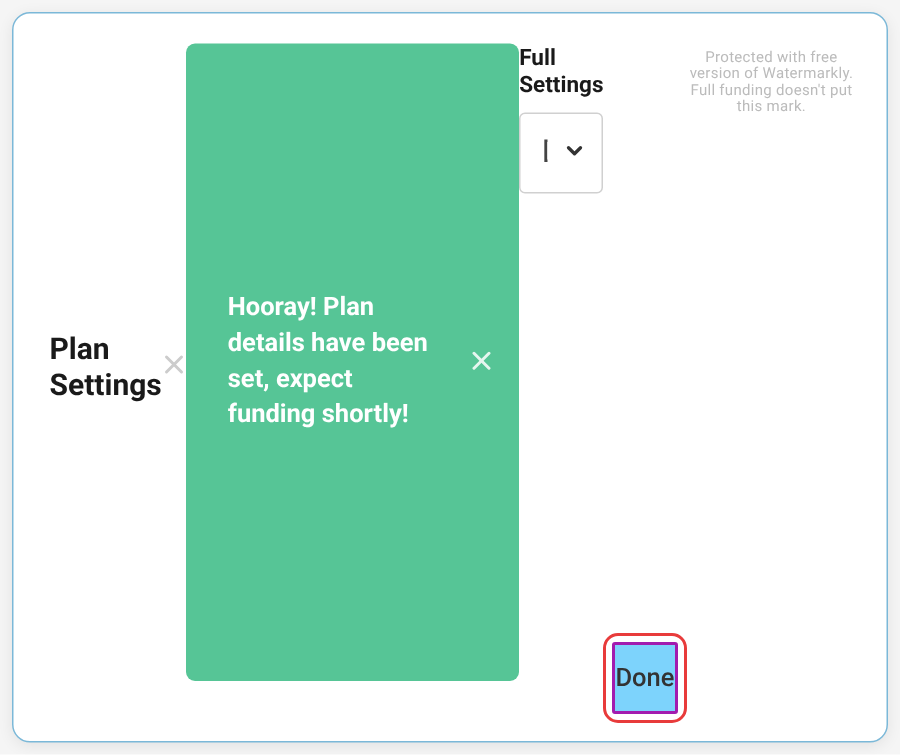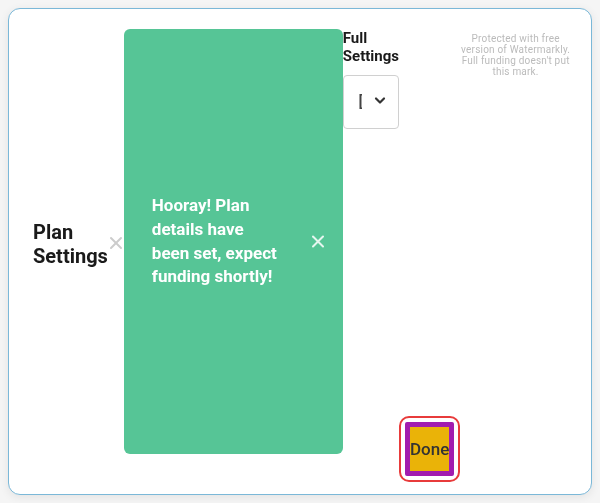--- a/index.html
+++ b/index.html
@@ -106,22 +106,22 @@
       color: #333333;
     }
     .done-wrapper {
       margin-top: auto;
       border: 2px solid #e83b3b;
       border-radius: 10px;
       padding: 4px;
     }
     .done-button {
       width: 100%;
-      border: 5px solid #a21caf;
-      background: #eab308;
+      border: 2px solid #a21caf;
+      background: #7dd3fc;
       padding: 12px 0;
       font-size: 17px;
       font-weight: 500;
       color: #333333;
       cursor: pointer;
       font-family: inherit;
       border-radius: 2px;
     }
     .watermark {
       text-align: center;

